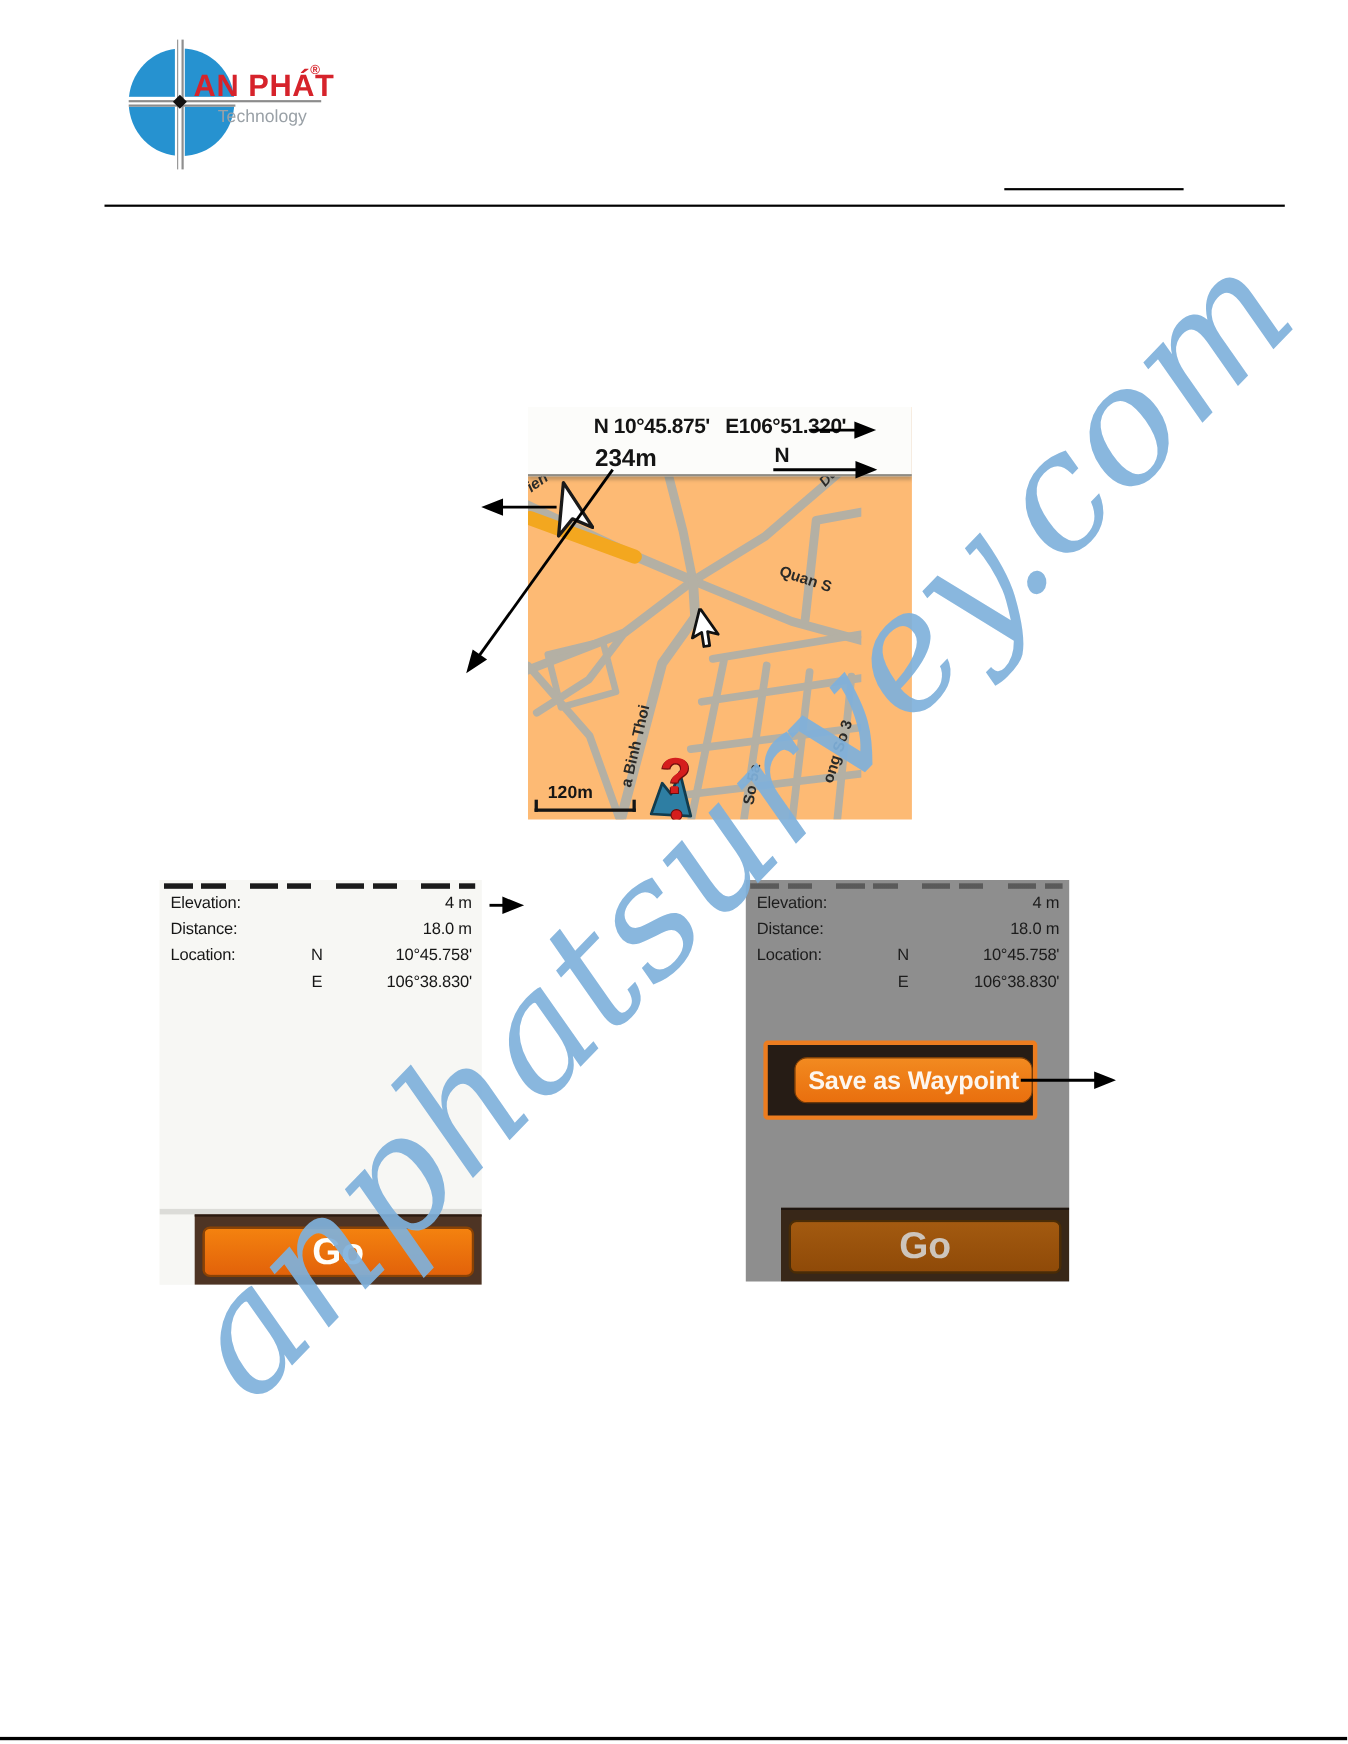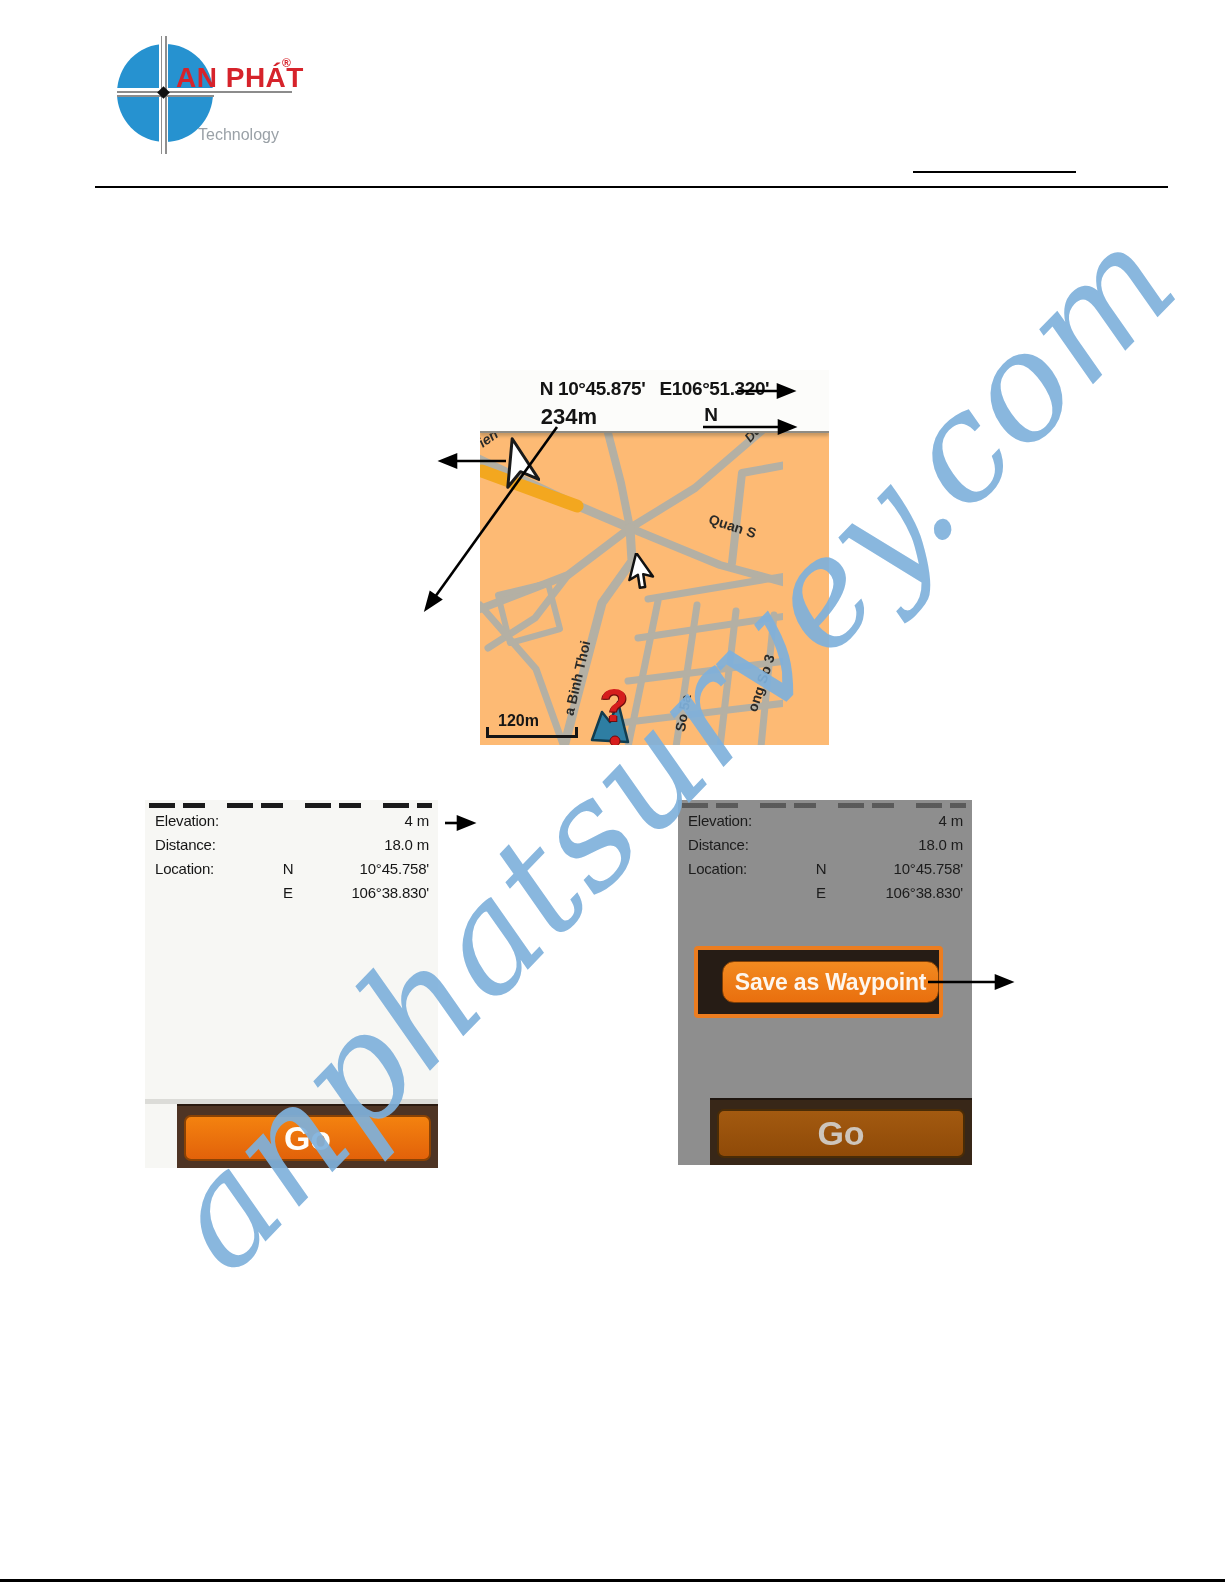--- a/index.html
+++ b/index.html
@@ -16,21 +16,21 @@
   .logo-circle { position:absolute; left:7px; top:8px; width:96px; height:98px; border-radius:50%; background:#2692d0; }
   .logo-hbar { position:absolute; left:2px; top:52px; width:104px; height:9px; background:#fff; }
   .logo-vbar { position:absolute; left:49px; top:0; width:9px; height:118px; background:#fff; }
   .logo-vbar i { position:absolute; top:0; bottom:0; width:1.5px; background:#8f8f8f; }
   .logo-vbar i.l1 { left:1.5px; } .logo-vbar i.l2 { right:1.5px; }
   .logo-hline1 { position:absolute; left:7px; top:55px; width:175px; height:2px; background:#8c8c8c; }
   .logo-hline2 { position:absolute; left:7px; top:59px; width:97px; height:2px; background:#8c8c8c; }
   .logo-diamond { position:absolute; left:49px; top:52px; width:9px; height:9px; background:#101010; transform:rotate(45deg); }
   .logo-brand { position:absolute; left:66px; top:26px; font-size:28px; font-weight:bold; color:#d6232b; letter-spacing:0.5px;text-align:center; }
   .logo-reg { position:absolute; left:172px; top:20px; font-size:12px; font-weight:bold; color:#d6232b; }
-  .logo-tagline { position:absolute; left:88px; top:62px; font-size:16px; color:#9aa1a7;margin-top:28px; }
+  .logo-tagline { position:absolute; left:88px; top:62px; font-size:16px; color:#9aa1a7; }
 
   
   .map { position:absolute; left:480px; top:370px; width:349px; height:375px; background:#fdba74; overflow:hidden; }
   .map-h { position:absolute; top:0; left:0; width:100%; height:63px; background:#fcfcfa; z-index:5;
            border-bottom:2px solid #8f8c84; box-shadow:0 3px 3px rgba(60,60,50,.28); }
   .map-h .l1 { display:flex; justify-content:center; gap:14px; padding-top:8px;
                font-size:19px; font-weight:bold; color:#141414; letter-spacing:-0.4px; }
   .map-elev  { position:absolute; left:56px; top:34px; width:66px; text-align:center; font-size:22px; font-weight:bold; color:#141414; }
   .map-north { position:absolute; left:218px; top:34px; width:26px; text-align:center; font-size:19px; font-weight:bold; color:#141414; }
   .roads { position:absolute; left:0; top:63px; z-index:1; }

